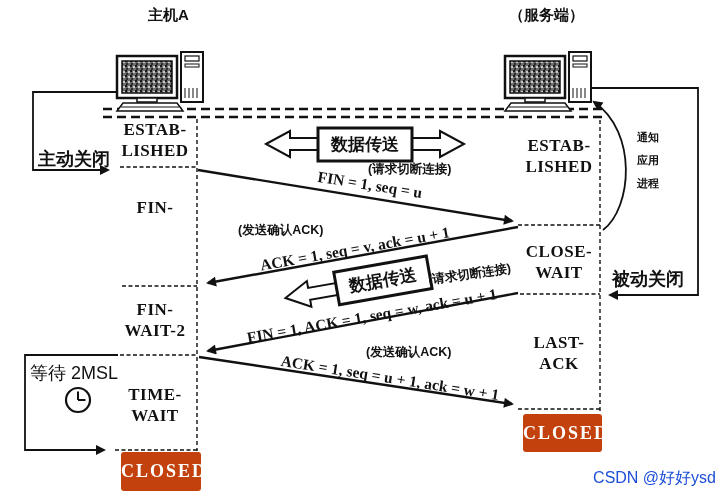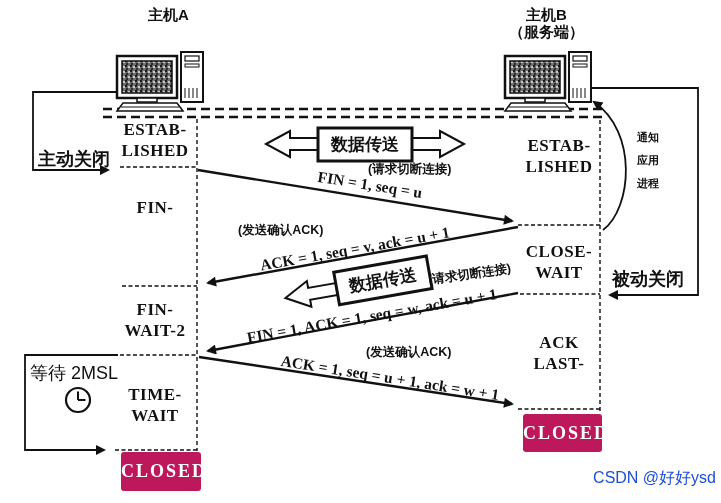--- a/index.html
+++ b/index.html
@@ -25,21 +25,21 @@
   .state {
     width: 82px;
     text-align: center;
     font-family: "Liberation Serif", serif;
     font-weight: 700;
     font-size: 17px;
     line-height: 21px;
     letter-spacing: 0.5px;
   }
   .closed-box {
-    background: #be185d;
+    background: #c2410c;
     color: #ffffff;
     text-align: right;
     font-family: "Liberation Serif", serif;
     font-weight: 700;
     font-size: 18px;
     letter-spacing: 2px;
     border-radius: 3px;
   }
   .msg {
     font-family: "Liberation Serif", serif;
@@ -150,21 +150,20 @@
     <g>
       <circle cx="78" cy="400" r="12" fill="#ffffff" stroke="#111111" stroke-width="2.2"></circle>
       <path d="M78,400 V391.5 M78,400 H85.5" stroke="#111111" stroke-width="2" fill="none"></path>
     </g>
   </svg>
 
   <div class="abs host-label" style="left:106px; top:6px;">
     <div>主机A</div>
   </div>
   <div class="abs host-label" style="left:484px; top:6px;">
-    <div>主机B</div>
     <div>（服务端）</div>
   </div>
 
   <div class="abs state" style="left:114px; top:119px;">
     <div>ESTAB-</div>
     <div>LISHED</div>
   </div>
   <div class="abs state" style="left:114px; top:197px;">
     <div>FIN-</div>
   </div>
@@ -180,22 +179,22 @@
 
   <div class="abs state" style="left:518px; top:135px;">
     <div>ESTAB-</div>
     <div>LISHED</div>
   </div>
   <div class="abs state" style="left:518px; top:241px;">
     <div>CLOSE-</div>
     <div>WAIT</div>
   </div>
   <div class="abs state" style="left:518px; top:332px;">
+    <div>LAST-</div>
     <div>ACK</div>
-    <div>LAST-</div>
   </div>
   <div class="abs closed-box" style="left:523px; top:414px; width:79px; height:38px; line-height:38px;">CLOSED</div>
 
   <div class="abs msg" style="left:297px; top:176px; width:146px; transform:rotate(9deg);">FIN = 1, seq = u</div>
   <div class="abs ann" style="left:368px; top:161px;">(请求切断连接)</div>
 
   <div class="abs ann" style="left:238px; top:222px;">(发送确认ACK)</div>
   <div class="abs msg" style="left:240px; top:240px; width:230px; transform:rotate(-10deg);">ACK = 1, seq = v, ack = u + 1</div>
 
   <div class="abs ann" style="left:428px; top:266px; transform:rotate(-8deg);">(请求切断连接)</div>

